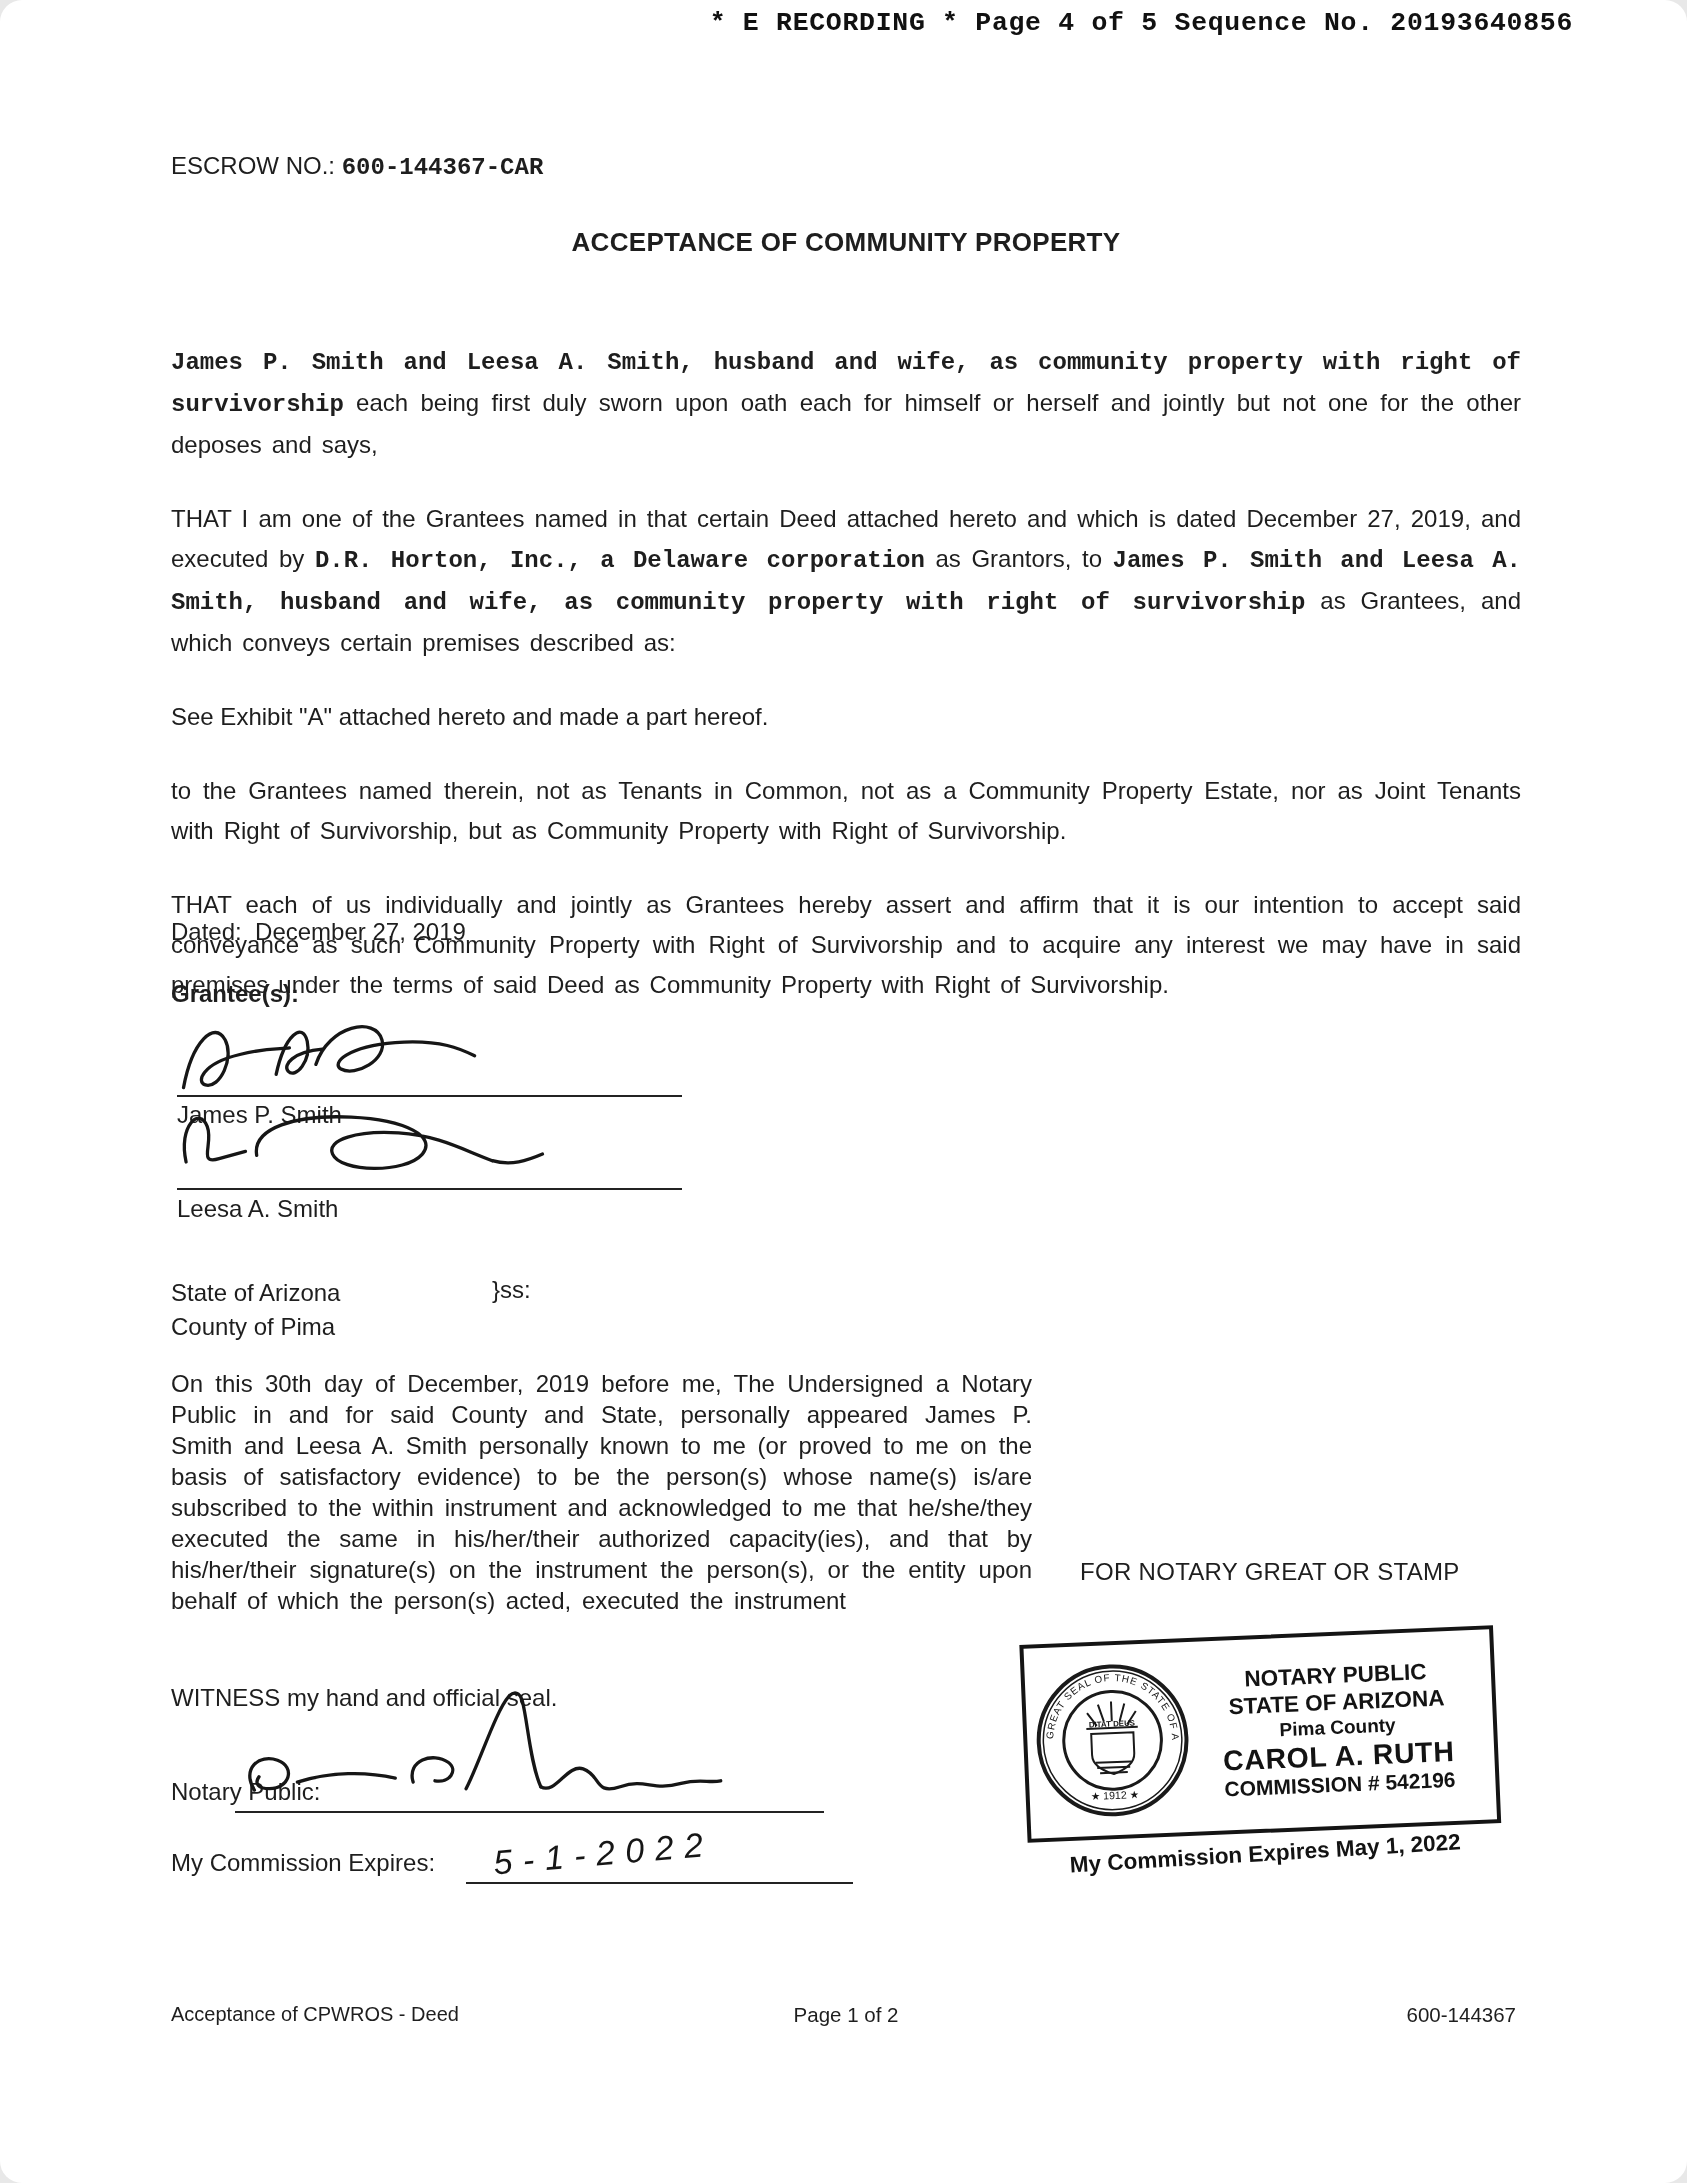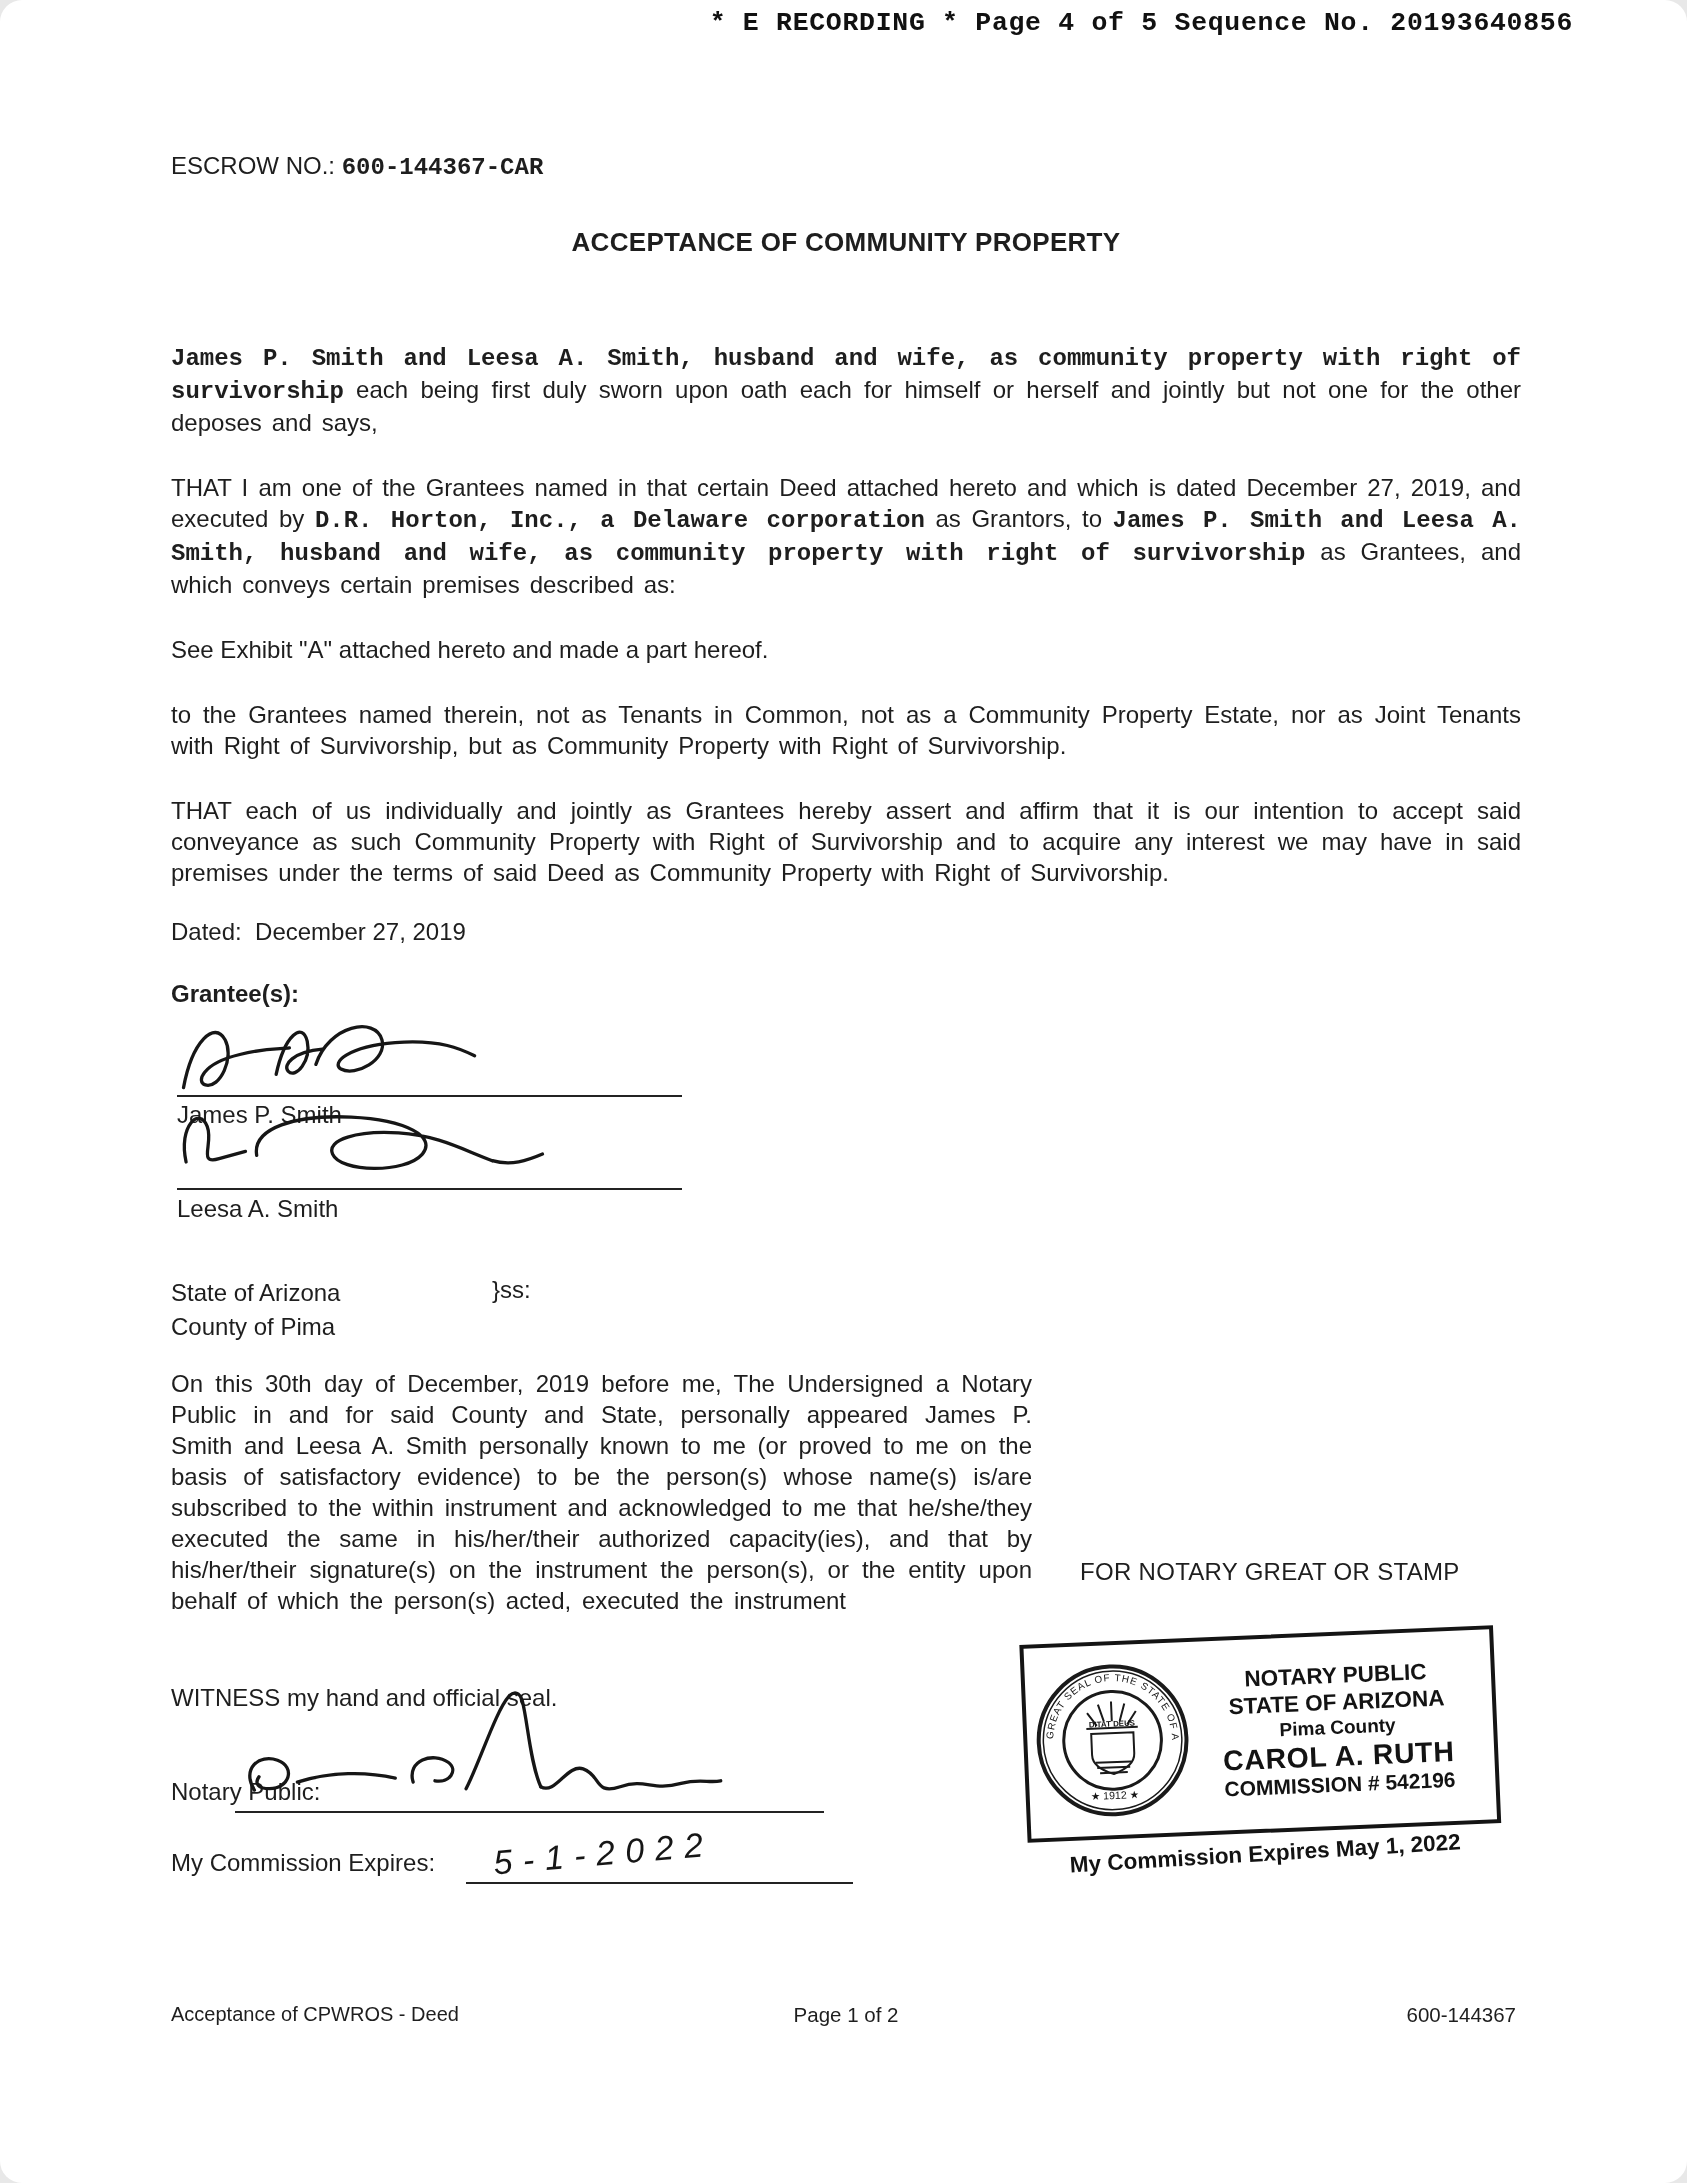--- a/index.html
+++ b/index.html
@@ -8,21 +8,21 @@
     width:1687px;height:2183px;
     background:#ffffff;
     font-family:"Liberation Sans", sans-serif;
     color:#1e1e1e;
     overflow:hidden;
     margin:0 auto;
     border-radius:22px;
   }
   .abs{position:absolute;}
   .mono{font-family:"Liberation Mono","DejaVu Sans Mono",monospace;}
-  .body-text{font-size:24px;line-height:31px;}
+  .body-text{font-size:24px;line-height:40px;}
   .just{text-align:justify;text-align-last:left;word-spacing:3.3px;}
   .b{font-weight:bold;font-family:Liberation Mono, monospace;}
   .header-line{top:8px;right:114px;font-size:26.5px;font-weight:600;letter-spacing:0.7px;color:#111;}
   .escrow{top:152px;left:171px;font-size:24px;}
   .doc-title{top:224px;left:171px;width:1350px;text-align:center;font-size:26px;font-weight:bold;line-height:37px;letter-spacing:0.3px;}
   .main-paragraphs{top:341px;left:171px;width:1350px;}
   .main-paragraphs p{margin:0 0 34px 0;}
   .dated{top:918px;left:171px;font-size:24px;}
   .grantees-heading{top:980px;left:171px;font-size:24px;font-weight:bold;}
   .sig-line{position:absolute;height:0;border-top:2px solid #232323;}

